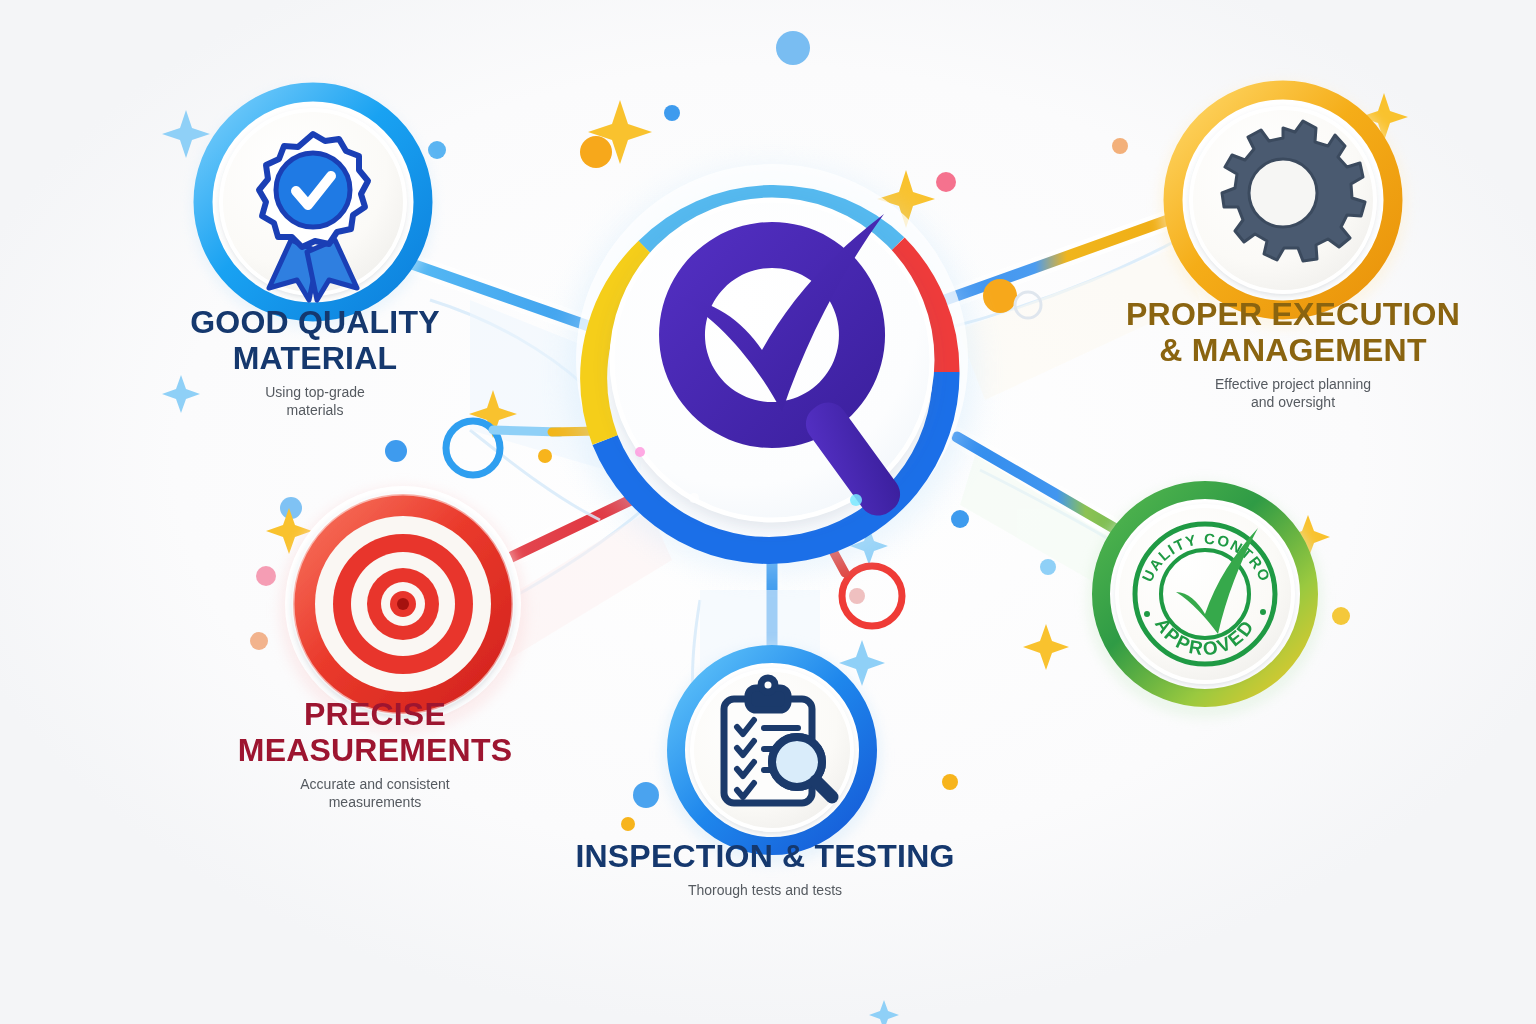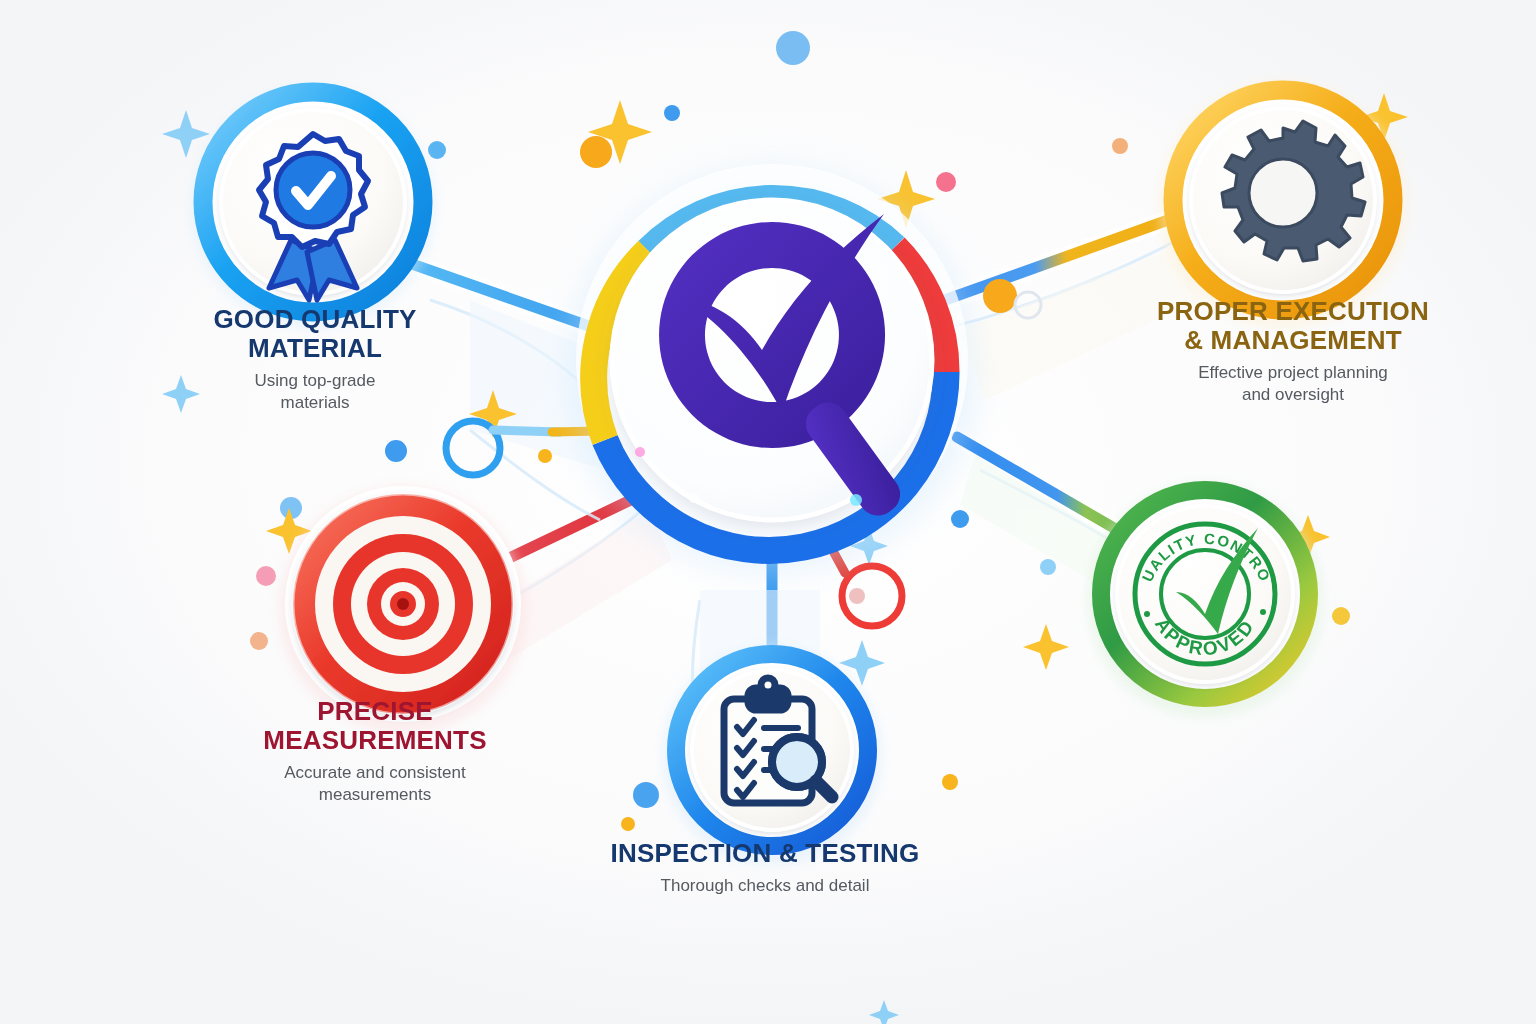--- a/index.html
+++ b/index.html
@@ -16,27 +16,27 @@
 
   
   .label{
     position:absolute;
     text-align:center;
     line-height:1.12;
     -webkit-font-smoothing:antialiased;
   }
   .label .title{
     font-weight:bold;
-    font-size:26px;
+    font-size:32px;
     letter-spacing:.2px;
     white-space:pre-line;
     margin:0 0 7px 0;
   }
   .label .sub{
-    font-size:17px;
+    font-size:14px;
     color:#555a60;
     font-weight:400;
     white-space:pre-line;
     line-height:1.28;
   }
   .lbl-material{ left:150px; top:305px; width:330px; }
   .lbl-execution{ left:1098px; top:297px; width:390px; }
   .lbl-precise{  left:210px; top:697px; width:330px; }
   .lbl-inspection{ left:575px; top:839px; width:380px; }
   .lbl-workman{  left:1050px; top:694px; width:330px; }
@@ -371,17 +371,17 @@
 
   <div class="label lbl-precise">
     <div class="title" style="color:#9d1530">PRECISE
 MEASUREMENTS</div>
     <div class="sub">Accurate and consistent
 measurements</div>
   </div>
 
   <div class="label lbl-inspection">
     <div class="title" style="color:#15386e">INSPECTION &amp; TESTING</div>
-    <div class="sub">Thorough checks and detail</div>
+    <div class="sub">Thorough tests and tests</div>
   </div>
 
 
 </div>
 
 </body></html>

